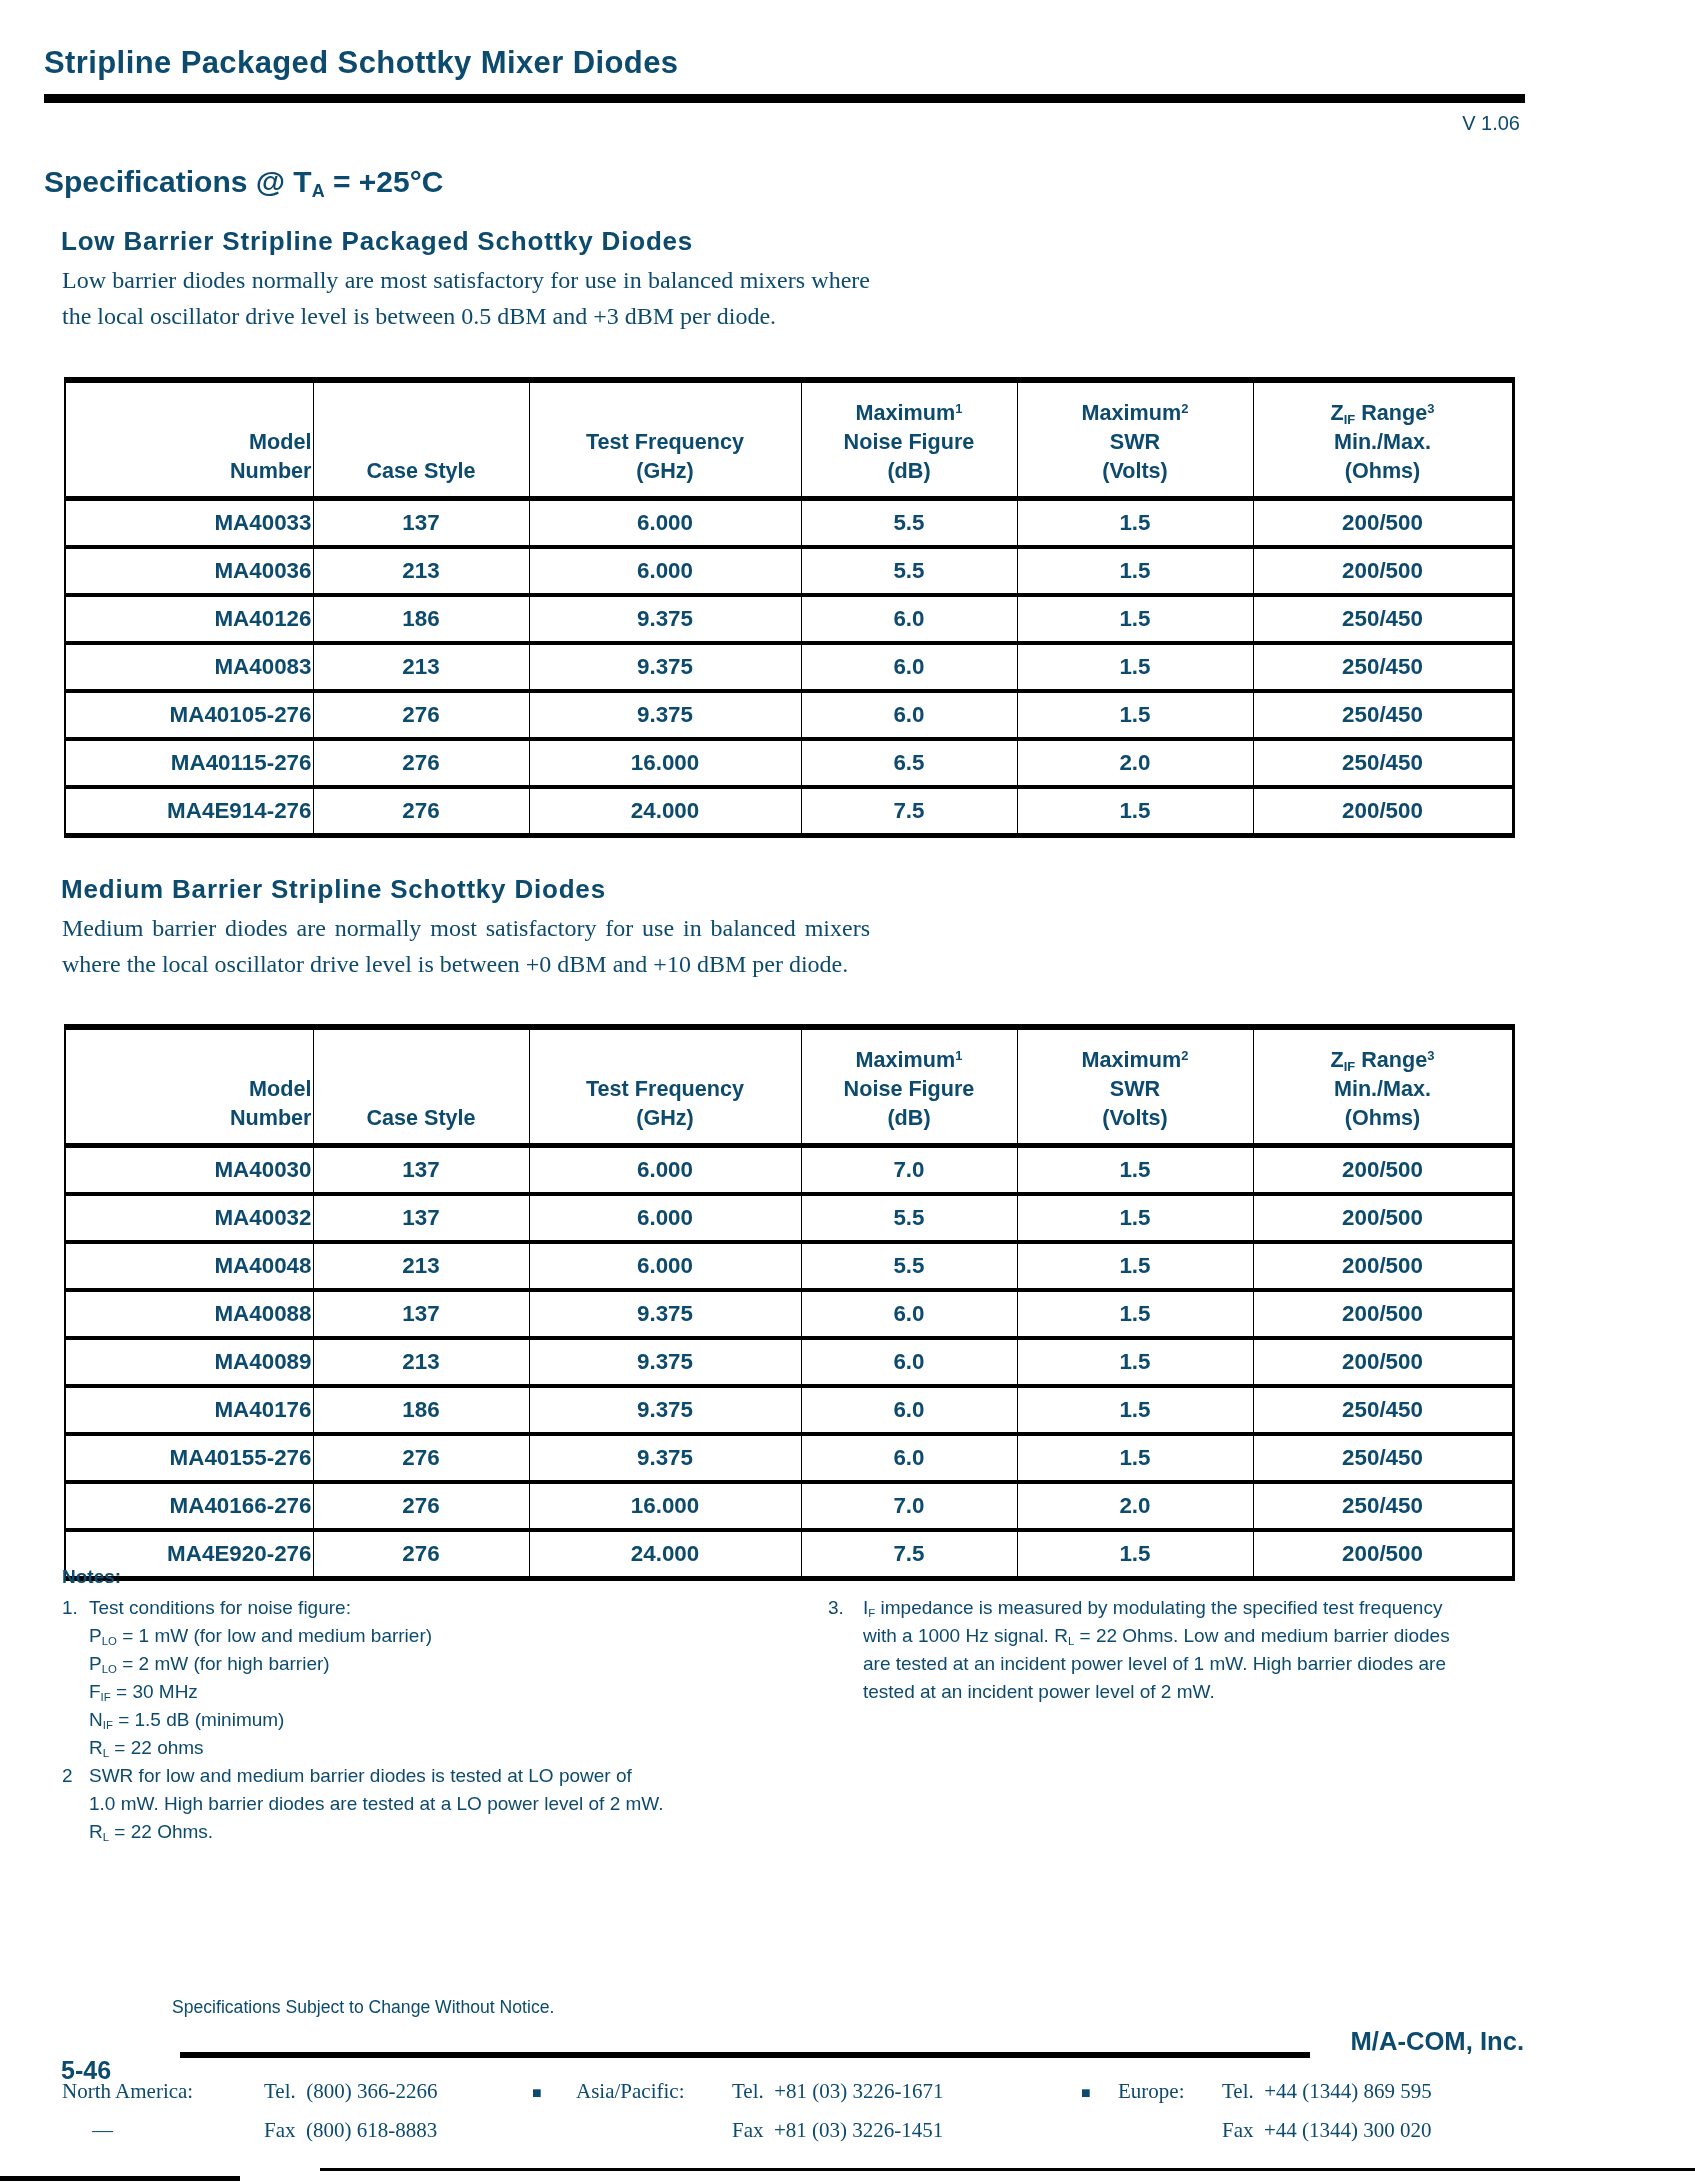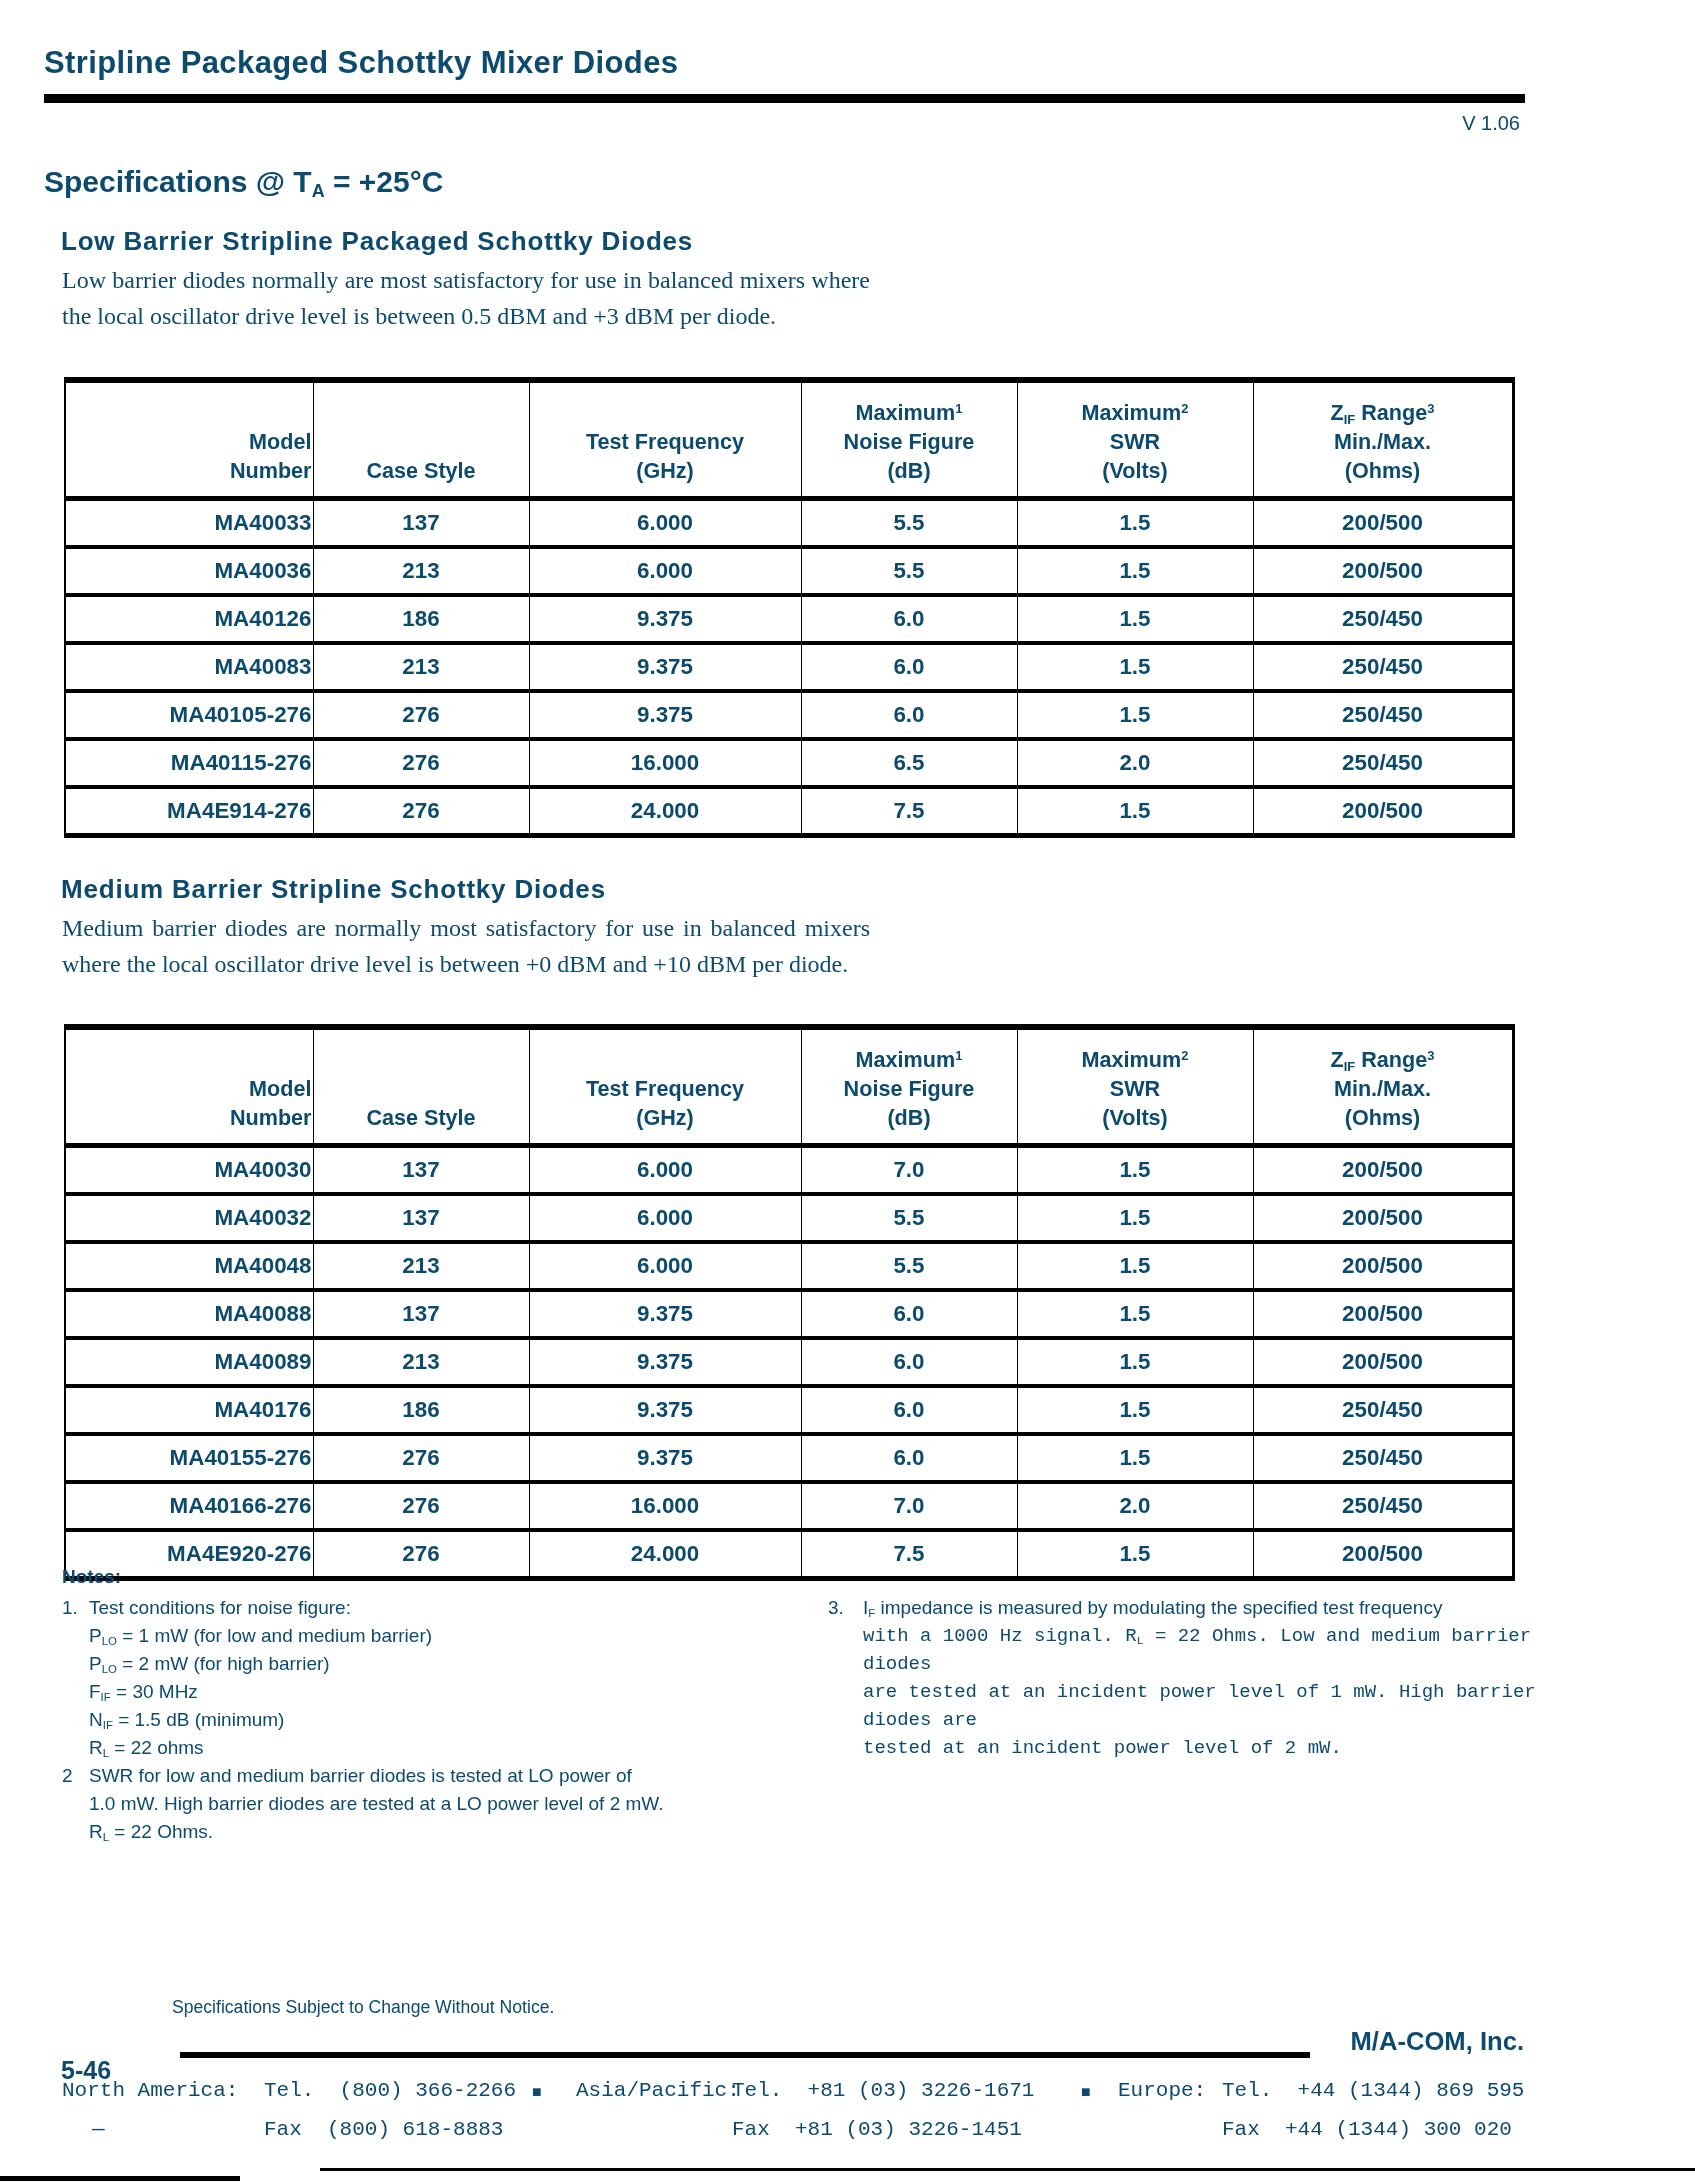--- a/index.html
+++ b/index.html
@@ -54,28 +54,28 @@
   table.spec tr:last-child td { border-bottom:none; }
   table.spec th:first-child, table.spec td:first-child { text-align:right; padding-left:38px; }
 
   .notes-title { position:absolute; left:62px; top:1566px; font-size:19px; font-weight:bold; }
   .notes-col { position:absolute; font-size:19px; line-height:28px; }
   .notes-left { left:62px; top:1594px; width:760px; }
   .notes-right { left:828px; top:1594px; width:720px; }
   .note-num { display:inline-block; width:27px; }
   .note-num-r { display:inline-block; width:35px; }
   .note-sub { padding-left:27px; }
-  .note-cont-r { padding-left:35px;font-family:Liberation Mono, monospace; }
+  .note-cont-r { padding-left:35px; }
 
   .footer-notice { position:absolute; left:172px; top:1997px; font-size:17.6px; }
   .page-number { position:absolute; left:61px; top:2020px; font-size:25px; font-weight:bold;margin-top:36px; }
   .footer-rule { position:absolute; left:180px; top:2052px; width:1130px; height:5.6px; background:#000; }
   .company { position:absolute; left:1312px; top:2027px; width:212px; text-align:right; font-size:25.6px; font-weight:bold; }
 
-  .contacts span { position:absolute; font-family:Liberation Mono, monospace; font-size:21px; white-space:pre; }
+  .contacts span { position:absolute; font-family:Liberation Serif, serif; font-size:21px; white-space:pre; }
   .c-bullet { font-size:16px !important; }
 
   .bottom-rule-left  { position:absolute; left:0px;   top:2176px; width:240px;  height:4.8px; background:#000; }
   .bottom-rule-right { position:absolute; left:320px; top:2168px; width:1376px; height:3.2px; background:#000; }
 </style>
 </head>
 <body>
 
 <div class="page">
 

